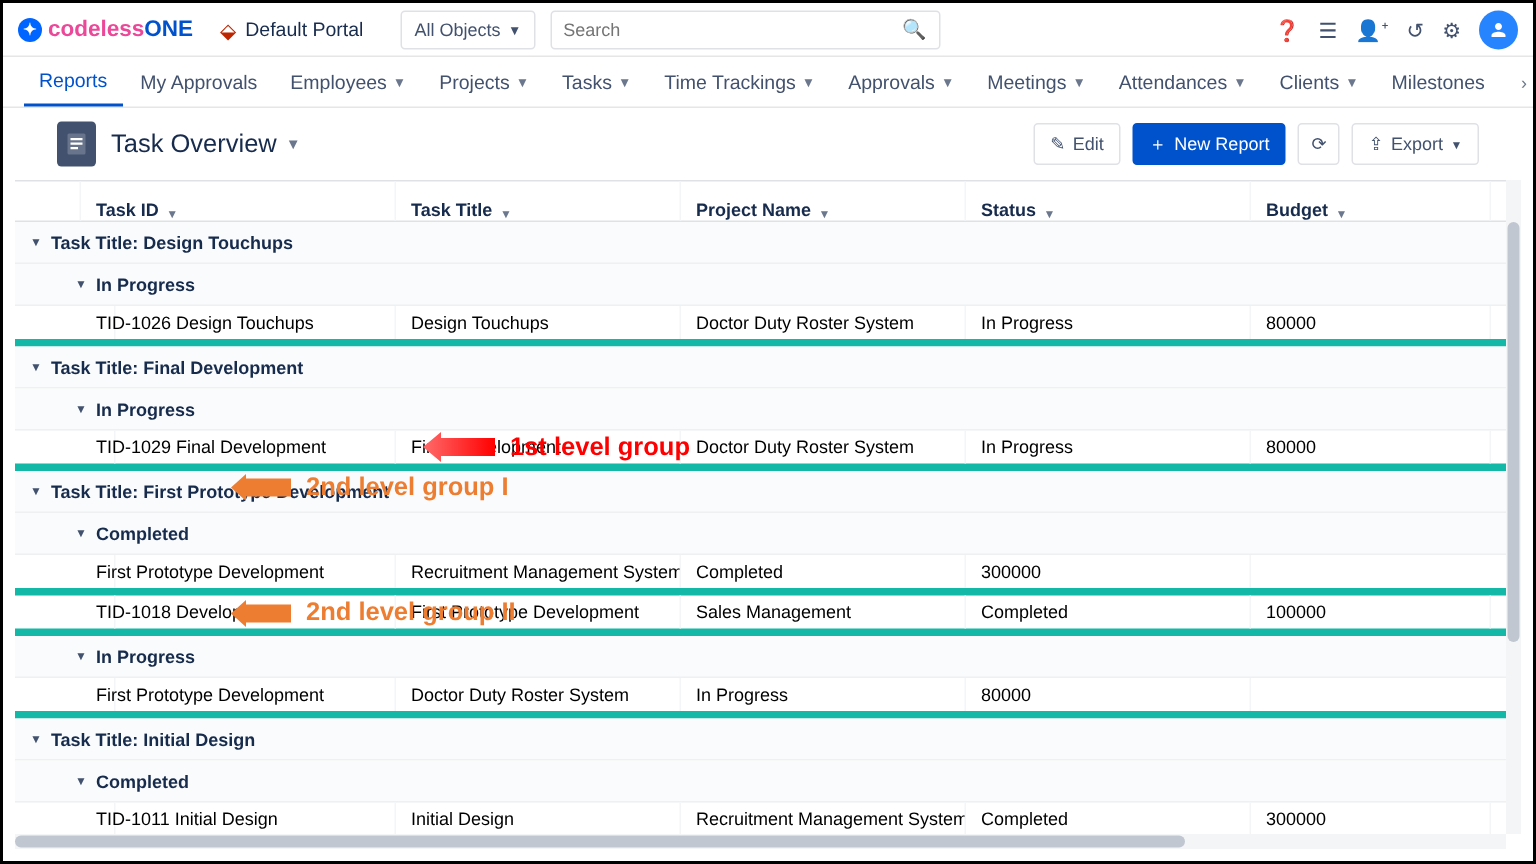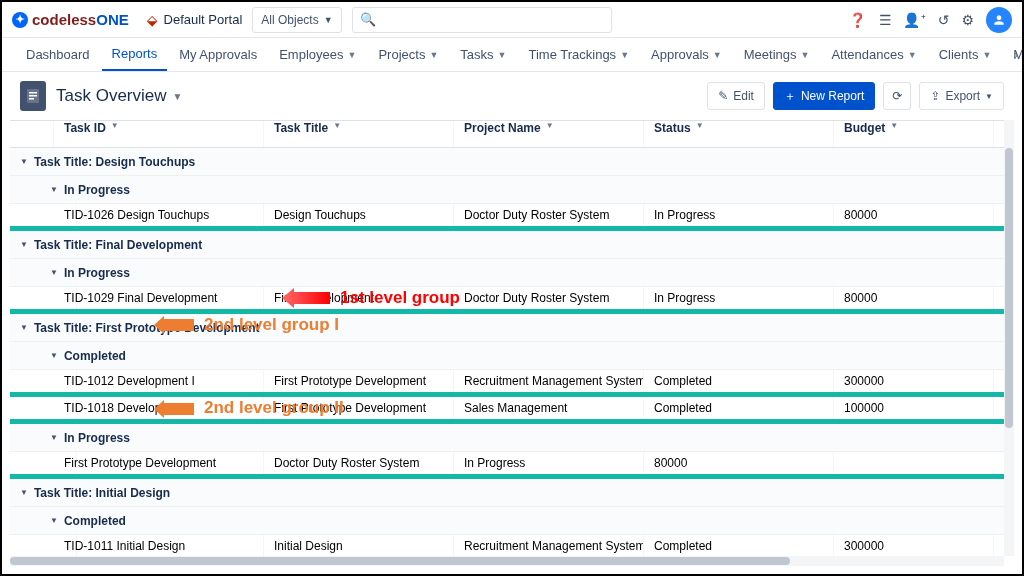--- a/index.html
+++ b/index.html
@@ -15,49 +15,49 @@
 }
 .topbar {
   height: 36px;
   display: flex;
   align-items: center;
   padding: 0 10px;
   gap: 10px;
   border-bottom: 1px solid #e6e6e6;
 }
 .logo { display: flex; align-items: center; font-weight: 600; font-size: 15px; color: #42526e; }
-.logo .c { color: #7f1d1d; font-weight: 800; }
+.logo .c { color: #ec4899; font-weight: 800; }
 .logo .one { color: #0052cc; font-weight: 600; }
 .logo-badge { width:16px; height:16px; border-radius:50%; background:#0065ff; margin-right:4px; display:inline-flex; align-items:center; justify-content:center; color:#fff; font-size:11px; font-weight:800;}
 .portal { display:flex; align-items:center; gap:6px; margin-left:8px; font-size:13px; color:#172b4d;}
 .portal-icon { color:#bf2600; font-size:14px;}
-.objbtn { height:26px; border:1px solid #dfe1e6; border-radius:3px; background:#fff; padding:0 8px; display:flex; align-items:center; gap:5px; font-size:12px; color:#42526e; cursor:pointer;}
+.objbtn { height:26px; border:1px solid #dfe1e6; border-radius:3px; background:#fff; padding:0 8px; display:flex; align-items:center; gap:5px; font-size:12px; color:#42526e; cursor:pointer;margin-left:15px;}
 .searchwrap { flex:1; display:flex; align-items:center; height:26px; border:1px solid #dfe1e6; border-radius:3px; background:#fff; padding:0 8px; max-width:260px;}
 .searchwrap input { border:none; outline:none; flex:1; font-size:12px; background:transparent;}
 .searchwrap .sicon { color:#6b778c; font-size:13px;}
 .topright { margin-left:auto; display:flex; align-items:center; gap:12px; color:#42526e;}
 .topright .ic { font-size:14px; cursor:pointer;}
 .avatar { width:26px; height:26px; border-radius:50%; background:#2684ff; display:flex; align-items:center; justify-content:center;}
 .avatar svg { fill:#fff; width:14px; height:14px;}
 .tabbar { height:34px; display:flex; align-items:center; gap:2px; padding:0 14px; border-bottom:1px solid #e6e6e6; background:#fff; position:relative; overflow:hidden;}
 .tab { padding:0 10px; height:34px; display:flex; align-items:center; gap:4px; font-size:13px; color:#42526e; cursor:pointer; white-space:nowrap;}
 .tab.active { color:#0052cc; border-bottom:3px solid #0052cc; font-weight:500;}
 .tab .car { font-size:9px; color:#6b778c;}
 .tabscroll { position:absolute; right:4px; top:0; height:34px; display:flex; align-items:center; color:#6b778c; font-size:12px; cursor:pointer;}
-.pagehdr { height:48px; display:flex; align-items:center; padding:0 18px; gap:10px; background:#fff;}
+.pagehdr { height:48px; display:flex; align-items:center; padding:0 36px; gap:10px; background:#fff;}
 .docicon { width:26px; height:30px; background:#42526e; border-radius:3px; display:flex; align-items:center; justify-content:center; color:#fff;}
 .ptitle { font-size:17px; font-weight:500; color:#172b4d; display:flex; align-items:center; gap:6px;}
 .ptitle .car { font-size:10px; color:#6b778c;}
 .hdrright { margin-left:auto; display:flex; align-items:center; gap:8px;}
 .btn { height:28px; padding:0 10px; border:1px solid #dfe1e6; border-radius:3px; background:#fff; font-size:12px; color:#42526e; display:flex; align-items:center; gap:5px; cursor:pointer;}
 .btn.primary { background:#0052cc; border-color:#0052cc; color:#fff;}
 .content { position:relative; padding:0 8px; height:calc(576px - 36px - 34px - 48px - 4px); overflow:hidden;}
 .gridarea { position:absolute; top:0; left:8px; right:18px; bottom:18px; overflow:hidden;}
 .colhdr { display:grid; grid-template-columns:44px 210px 190px 190px 190px 160px; height:28px; border-top:1px solid #dfe1e6; border-bottom:1px solid #dfe1e6; background:#fff;}
-.colhdr div { padding:0 10px; display:flex; align-items:flex-start; gap:5px; font-size:12px; font-weight:600; color:#172b4d; border-right:1px solid #f4f5f7;}
+.colhdr div { padding:0 10px; display:flex; align-items:flex-end; gap:5px; font-size:12px; font-weight:600; color:#172b4d; border-right:1px solid #f4f5f7;}
 .colhdr div .car { font-size:8px; color:#6b778c;}
 .grp { height:28px; display:flex; align-items:center; gap:6px; padding-left:10px; font-size:12px; font-weight:600; color:#172b4d; background:#fafbfc; border-bottom:1px solid #eef0f2;}
 .grp .tog { font-size:8px; color:#42526e; cursor:pointer;}
 .grp.lvl2 { padding-left:40px;}
 .row { display:grid; grid-template-columns:44px 210px 190px 190px 190px 160px; height:27px; border-bottom:5px solid #14b8a6; font-size:12px; color:#000000;}
 .row div { padding:0 10px; display:flex; align-items:center; border-right:1px solid #f4f5f7; overflow:hidden; white-space:nowrap;}
 .row div:first-child { padding-left:56px;}
 .vscroll { position:absolute; top:0; right:8px; width:10px; bottom:18px; background:#f4f5f7;}
 .vthumb { position:absolute; left:1px; right:1px; top:28px; height:280px; background:#c1c7d0; border-radius:4px;}
 .hscroll { position:absolute; left:8px; right:18px; bottom:8px; height:10px; background:#f4f5f7;}
@@ -79,40 +79,38 @@
   </div>
   <div class="portal">
     <span class="portal-icon">⬙</span>
     <span>Default Portal</span>
   </div>
   <div class="objbtn">
     <span>All Objects</span>
     <span style="font-size:9px;">▼</span>
   </div>
   <div class="searchwrap">
+    <input placeholder="Search" style="">
     <span class="sicon">🔍</span>
   </div>
   <div class="topright">
     <span class="ic">❓</span>
     <span class="ic">☰</span>
     <span class="ic">👤⁺</span>
     <span class="ic">↺</span>
     <span class="ic">⚙</span>
     <span class="avatar">
       <svg viewBox="0 0 24 24">
           <path d="M12 12c2.2 0 4-1.8 4-4s-1.8-4-4-4-4 1.8-4 4 1.8 4 4 4zm0 2c-2.7 0-8 1.3-8 4v2h16v-2c0-2.7-5.3-4-8-4z"></path>
         </svg>
     </span>
   </div>
 </div>
 
 <div class="tabbar" id="tabbar">
-    <div class="tab">
-      <span>Dashboard</span>
-    </div>
     <div class="tab active">
       <span>Reports</span>
     </div>
     <div class="tab">
       <span>My Approvals</span>
     </div>
     <div class="tab">
       <span>Employees</span>
       <span class="car">▼</span>
     </div>
@@ -244,21 +242,20 @@
         <div class="grp">
           <span class="tog">▼</span>
           <span>Task Title: First Prototype Development</span>
         </div>
         <div class="grp lvl2">
           <span class="tog">▼</span>
           <span>Completed</span>
         </div>
         <div class="row">
           <div></div>
-          <div>TID-1012 Development I</div>
           <div>First Prototype Development</div>
           <div>Recruitment Management System</div>
           <div>Completed</div>
           <div>300000</div>
         </div>
         <div class="row">
           <div></div>
           <div>TID-1018 Development I</div>
           <div>First Prototype Development</div>
           <div>Sales Management</div>

